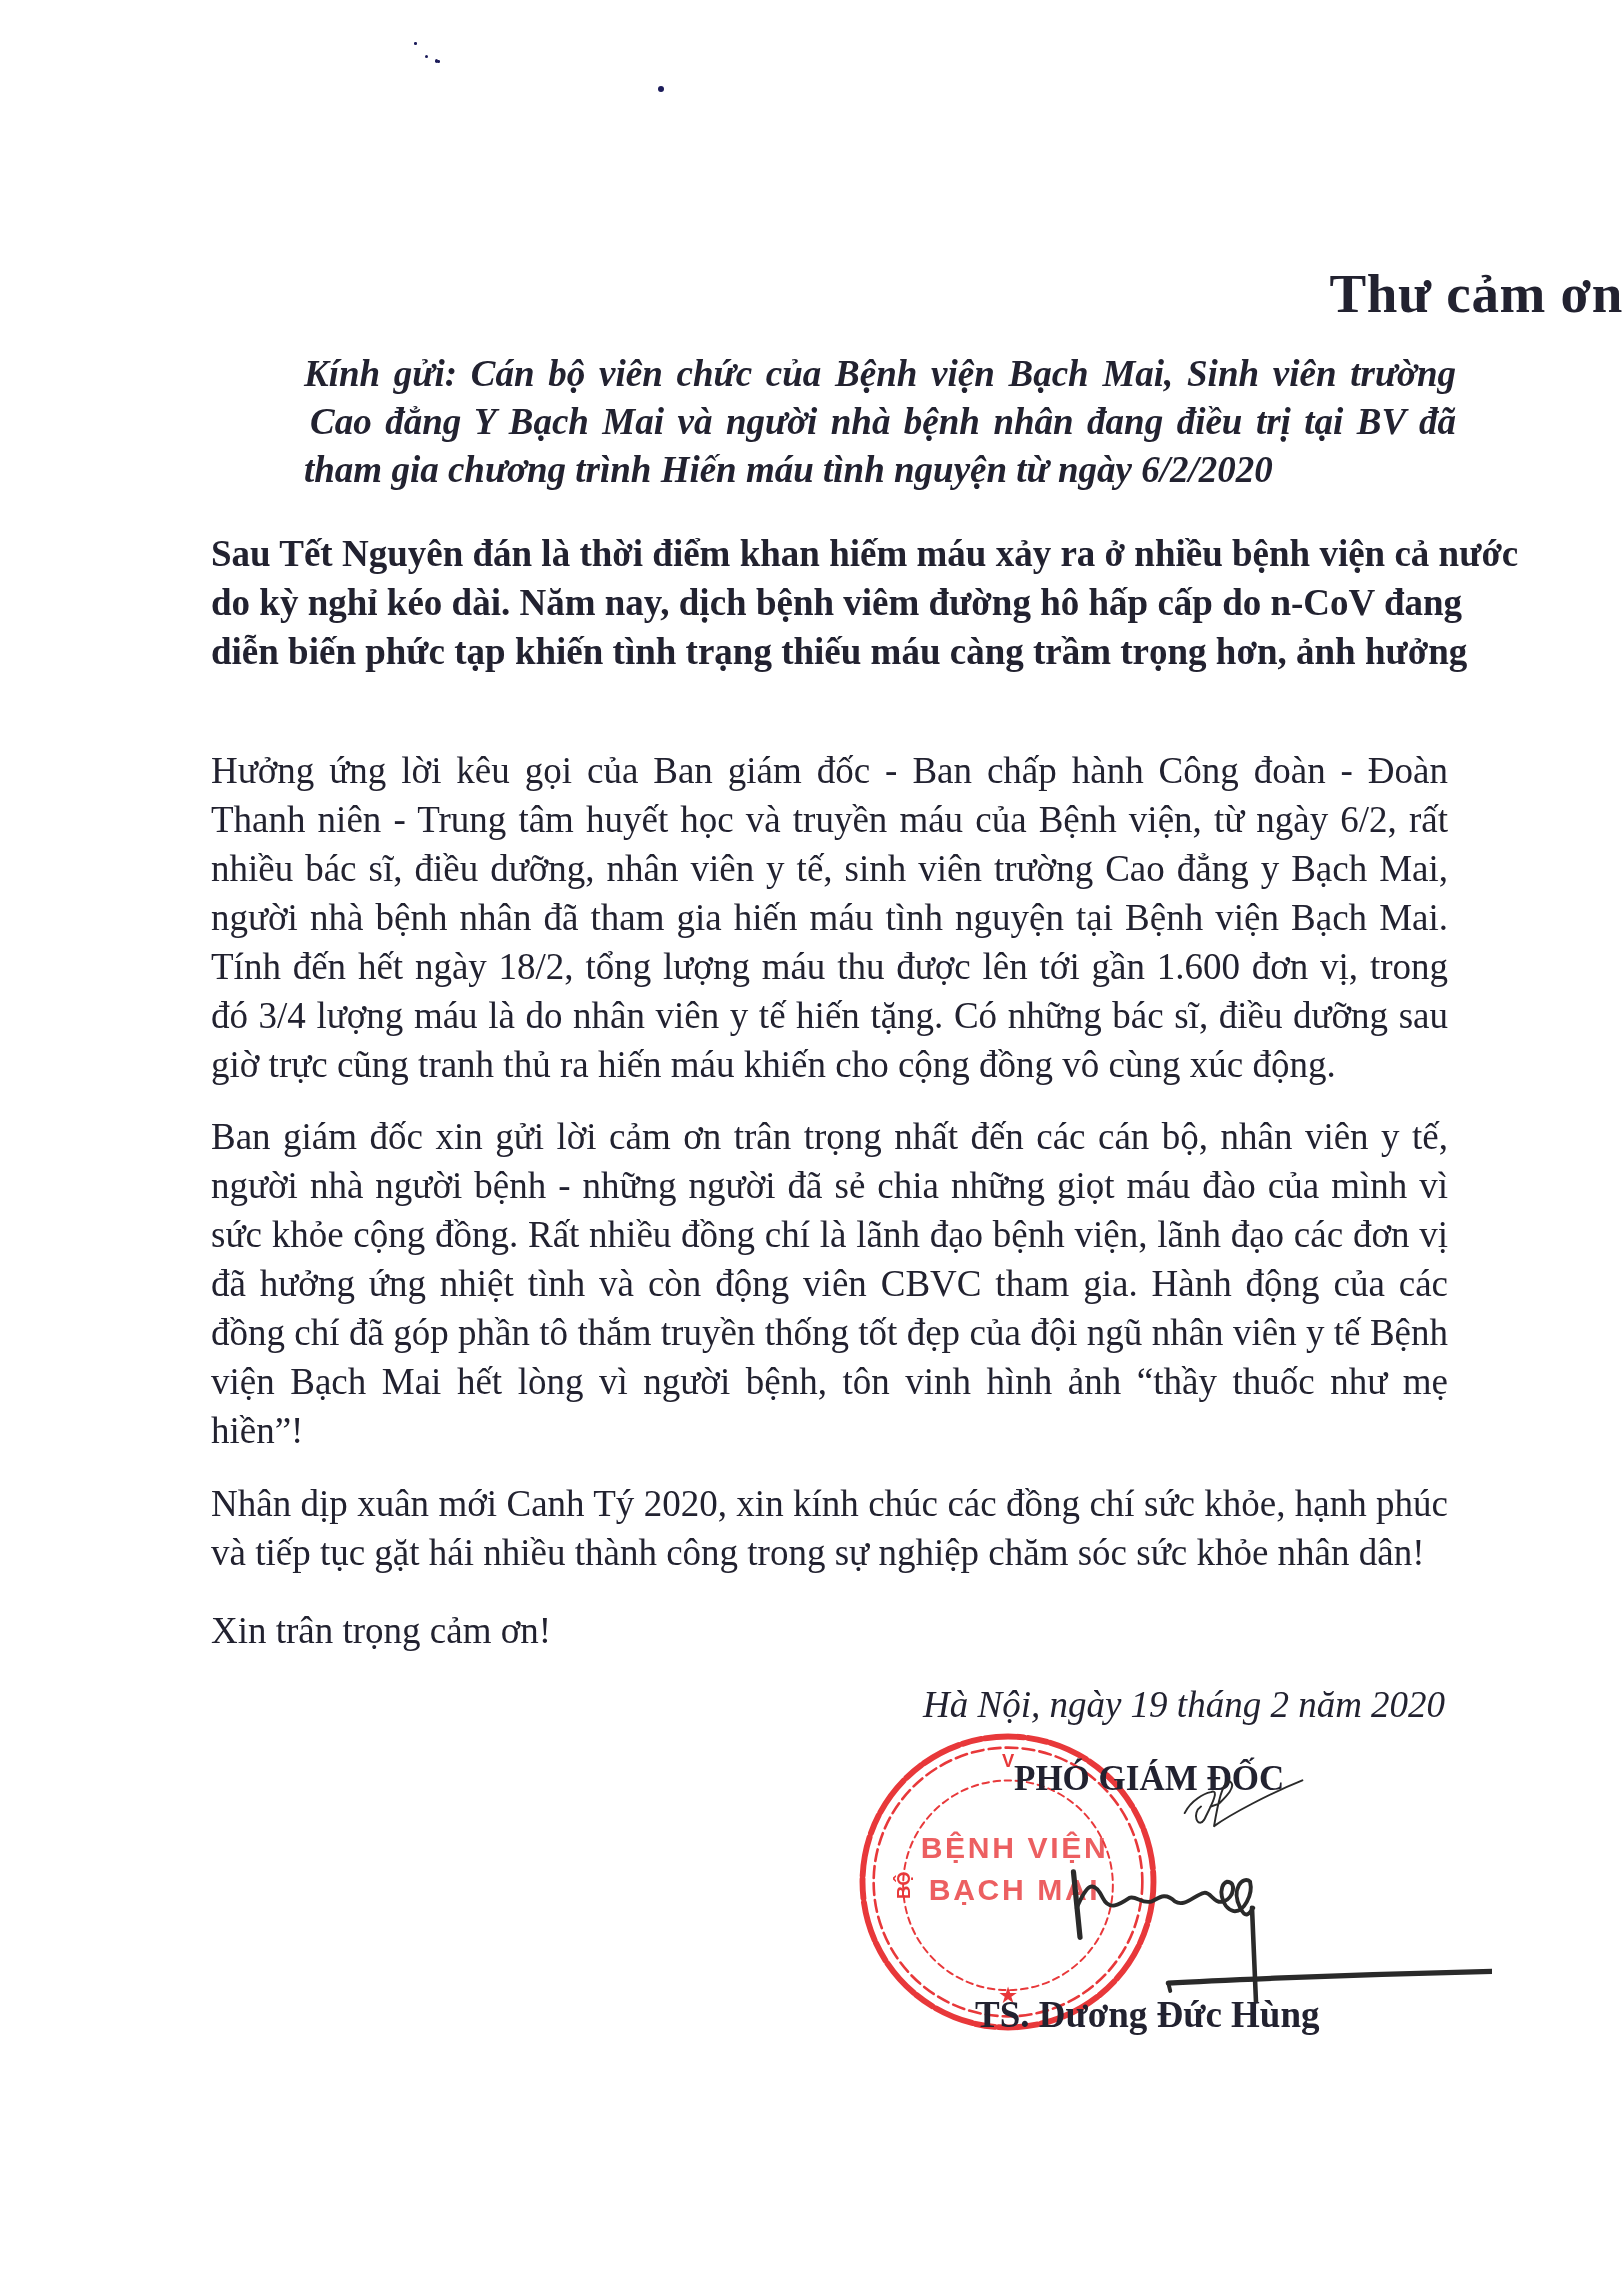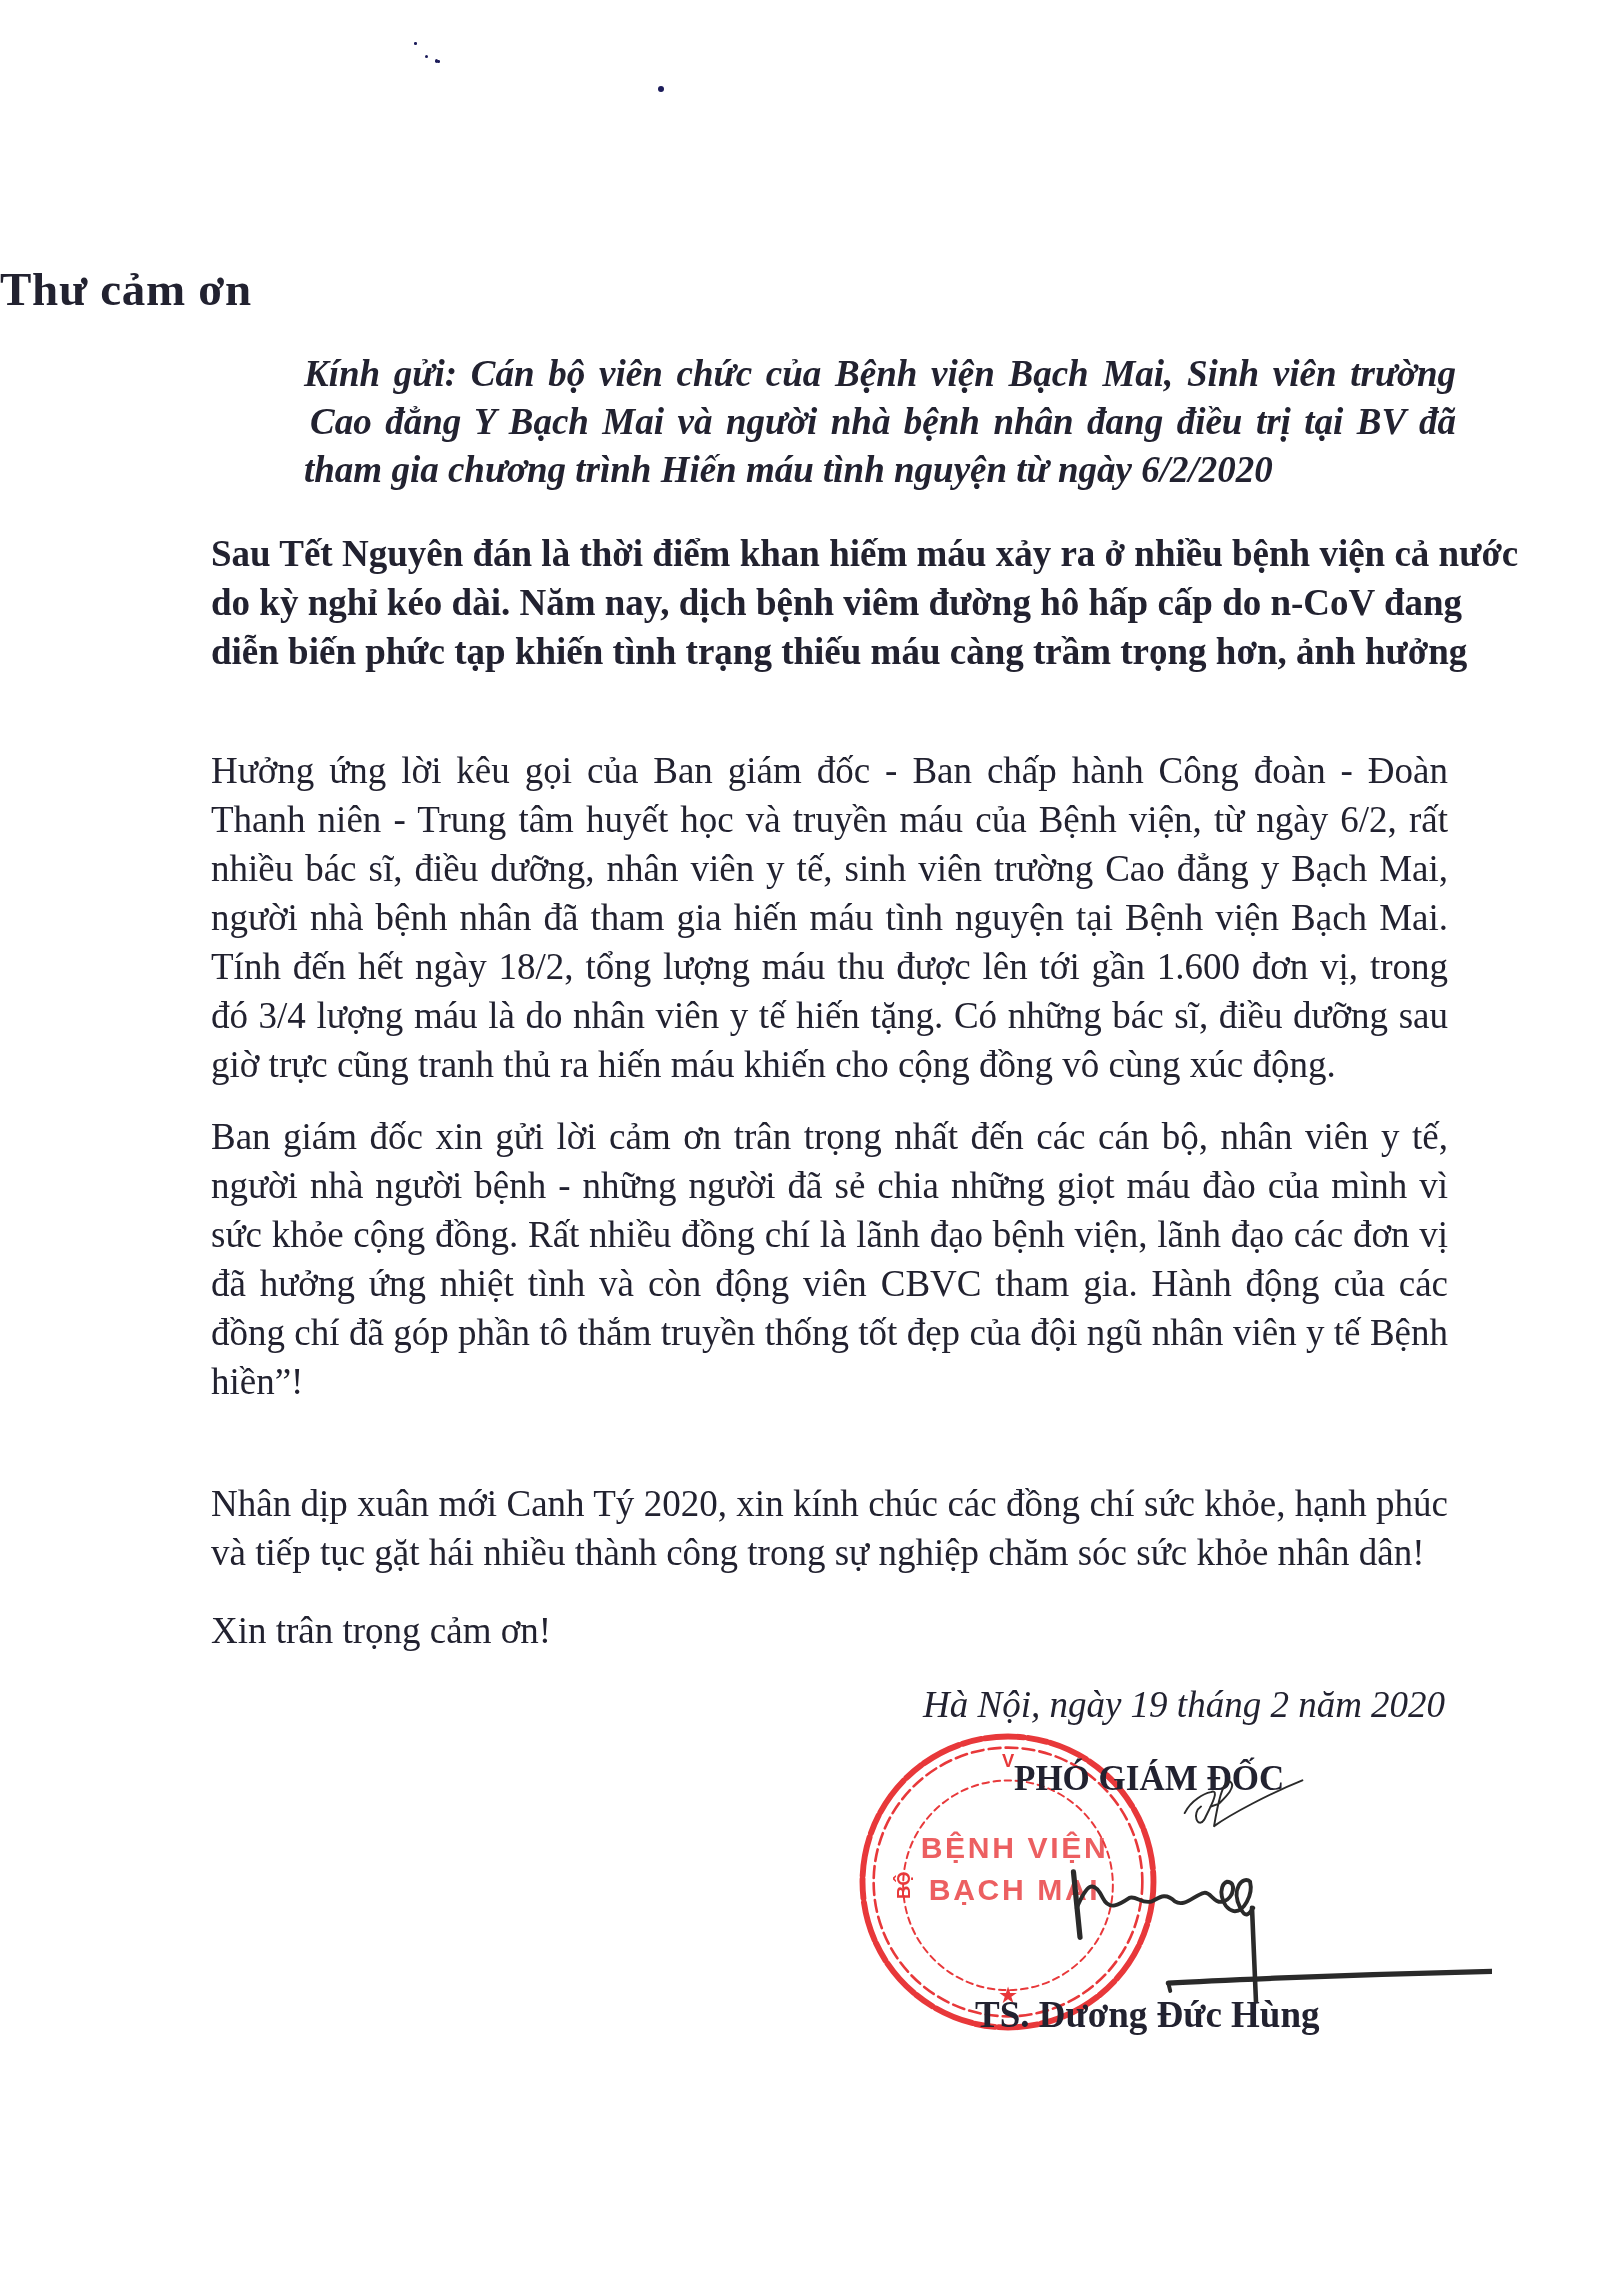--- a/index.html
+++ b/index.html
@@ -7,21 +7,21 @@
     width: 1623px; height: 2295px;
     background: #ffffff;
     position: relative;
     overflow: hidden;
     font-family: "Liberation Serif", "DejaVu Serif", serif;
     color: #222230;
   }
   .speck { position: absolute; background: #1c1c5a; border-radius: 50%; }
   .title {
     position: absolute; left: 0; width: 1623px; top: 262px;
-    text-align: left; font-weight: bold; font-size: 47px;
+    text-align: right; font-weight: bold; font-size: 55px;
     letter-spacing: 0.7px;
   }
   .recipient {
     position: absolute; left: 304px; width: 1152px; top: 350px;
     font-style: italic; font-weight: bold; font-size: 37px;
     line-height: 48px; text-align: justify;
   }
   .recipient .line { display: block; text-align: justify; text-align-last: justify; white-space: nowrap; }
   .recipient .line.last { text-align-last: left; }
   .para {
@@ -82,20 +82,21 @@
   <span class="line">đó 3/4 lượng máu là do nhân viên y tế hiến tặng. Có những bác sĩ, điều dưỡng sau</span>
   <span class="line last">giờ trực cũng tranh thủ ra hiến máu khiến cho cộng đồng vô cùng xúc động.</span>
 </div>
 
 <div class="para p3">
   <span class="line">Ban giám đốc xin gửi lời cảm ơn trân trọng nhất đến các cán bộ, nhân viên y tế,</span>
   <span class="line">người nhà người bệnh - những người đã sẻ chia những giọt máu đào của mình vì</span>
   <span class="line">sức khỏe cộng đồng. Rất nhiều đồng chí là lãnh đạo bệnh viện, lãnh đạo các đơn vị</span>
   <span class="line">đã hưởng ứng nhiệt tình và còn động viên CBVC tham gia. Hành động của các</span>
   <span class="line">đồng chí đã góp phần tô thắm truyền thống tốt đẹp của đội ngũ nhân viên y tế Bệnh</span>
+  <span class="line">viện Bạch Mai hết lòng vì người bệnh, tôn vinh hình ảnh “thầy thuốc như mẹ</span>
   <span class="line last">hiền”!</span>
 </div>
 
 <div class="para p4">
   <span class="line">Nhân dịp xuân mới Canh Tý 2020, xin kính chúc các đồng chí sức khỏe, hạnh phúc</span>
   <span class="line last">và tiếp tục gặt hái nhiều thành công trong sự nghiệp chăm sóc sức khỏe nhân dân!</span>
 </div>
 
 <div class="para p5">
   <span class="line last">Xin trân trọng cảm ơn!</span>

